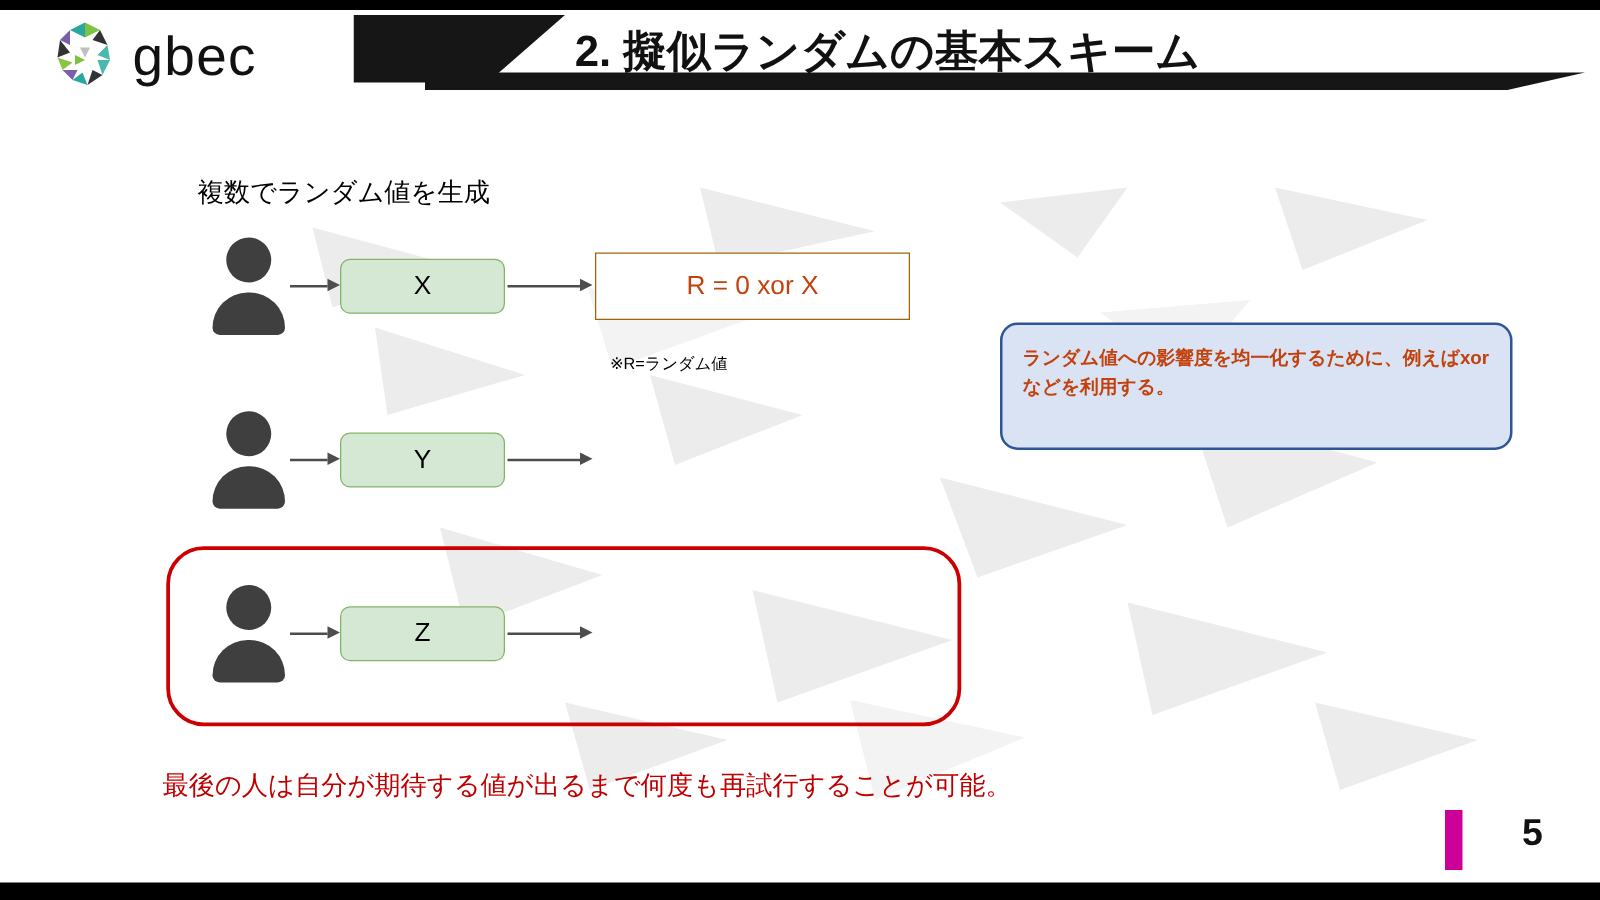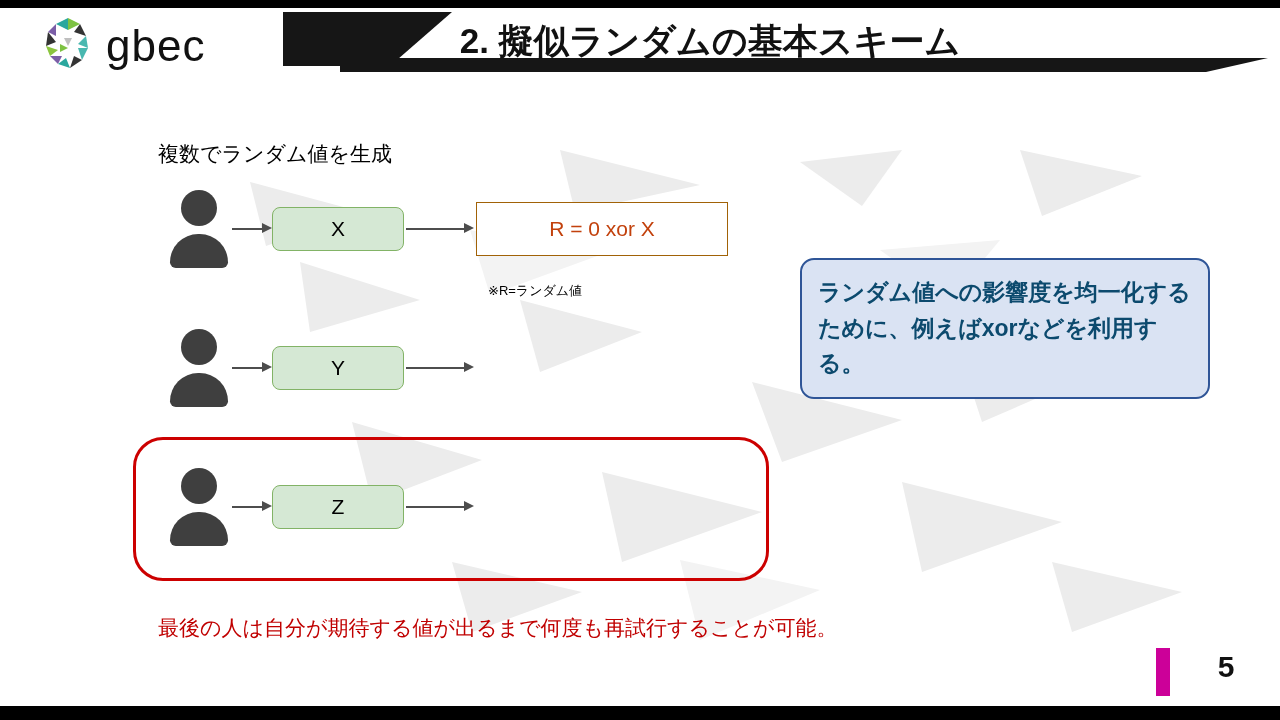--- a/index.html
+++ b/index.html
@@ -50,29 +50,29 @@
     position:absolute;left:476px;top:12px;width:250px;height:52px;background:#fff;
     border:1px solid #a16207;display:flex;align-items:center;justify-content:center;
     font-size:21px;color:#c2410c;
   }
 
   .note{position:absolute;left:488px;top:262px;font-size:13px;color:#000;z-index:3;margin-top:20px;}
 
   .callout{
     position:absolute;left:800px;top:258px;width:374px;min-height:68px;z-index:3;
     background:#dae3f3;border:2px solid #2f5597;border-radius:14px;
-    padding:15px 16px;font-size:23px;font-weight:bold;color:#0c4a6e;line-height:1.55;
+    padding:15px 16px;font-size:15px;font-weight:bold;color:#c2410c;line-height:1.55;
   }
 
   .retry-outline{
     position:absolute;left:133px;top:437px;width:630px;height:138px;z-index:1;
     border:3px solid #cc0000;border-radius:30px;
   }
 
-  .footer-note{position:absolute;left:130px;top:614px;font-size:21px;color:#c00000;z-index:3;margin-left:28px;}
+  .footer-note{position:absolute;left:130px;top:614px;font-size:21px;color:#c00000;z-index:3;}
 
   .accent-bar{position:absolute;left:1156px;top:648px;width:14px;height:48px;background:#cc0099;z-index:3;}
   .page-number{position:absolute;left:1198px;top:650px;width:56px;text-align:center;
     font-size:30px;font-weight:bold;color:#111;z-index:3;}
 </style>
 </head>
 <body>
 
 <div class="stage">
 

